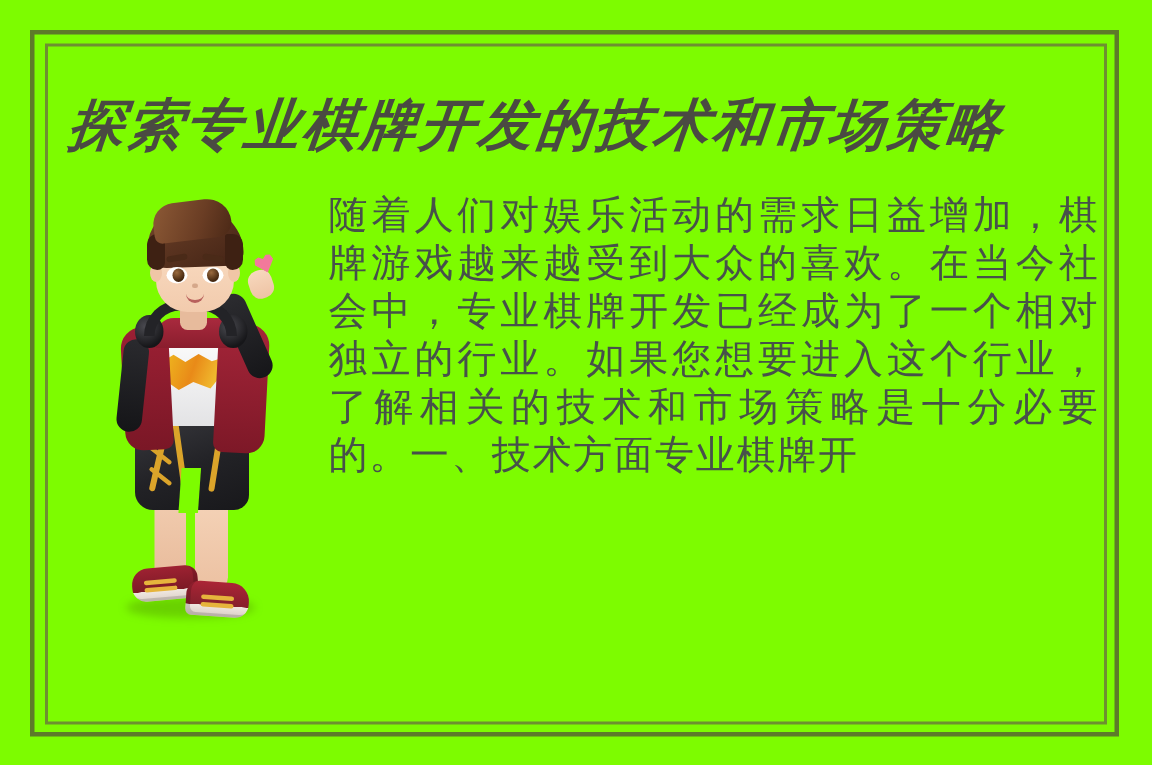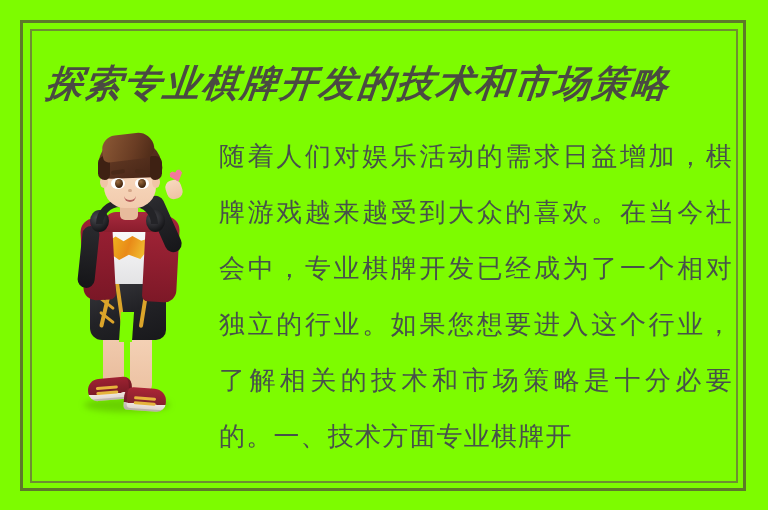--- a/index.html
+++ b/index.html
@@ -58,21 +58,21 @@
   }
 
   
   .body-copy {
     position: absolute;
     left: 219px;
     top: 128px;
     width: 514px;
     font-family: "DejaVu Serif", "Liberation Serif", serif;
     font-size: 26px;
-    line-height: 56px;
+    line-height: 32px;
     color: #47514a;
     letter-spacing: 1.2px;
     text-align: justify;
     text-align-last: left;
   }
 
   
   .character {
     position: absolute;
     left: 58px;

